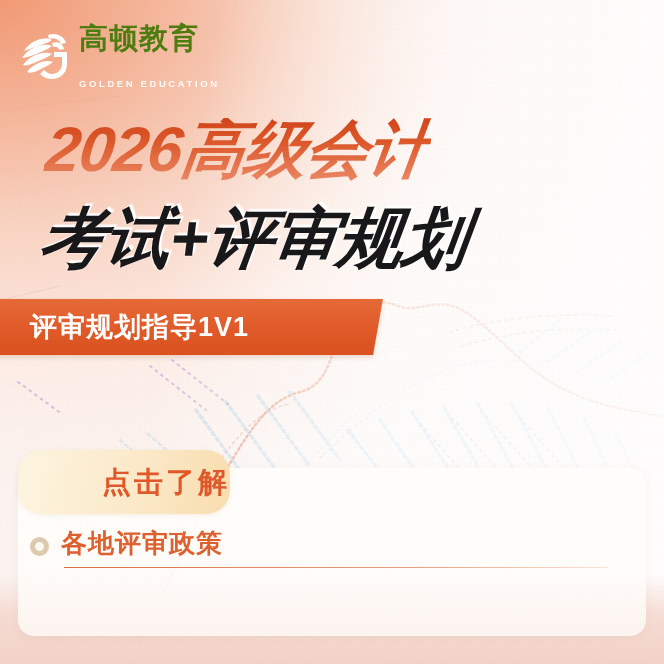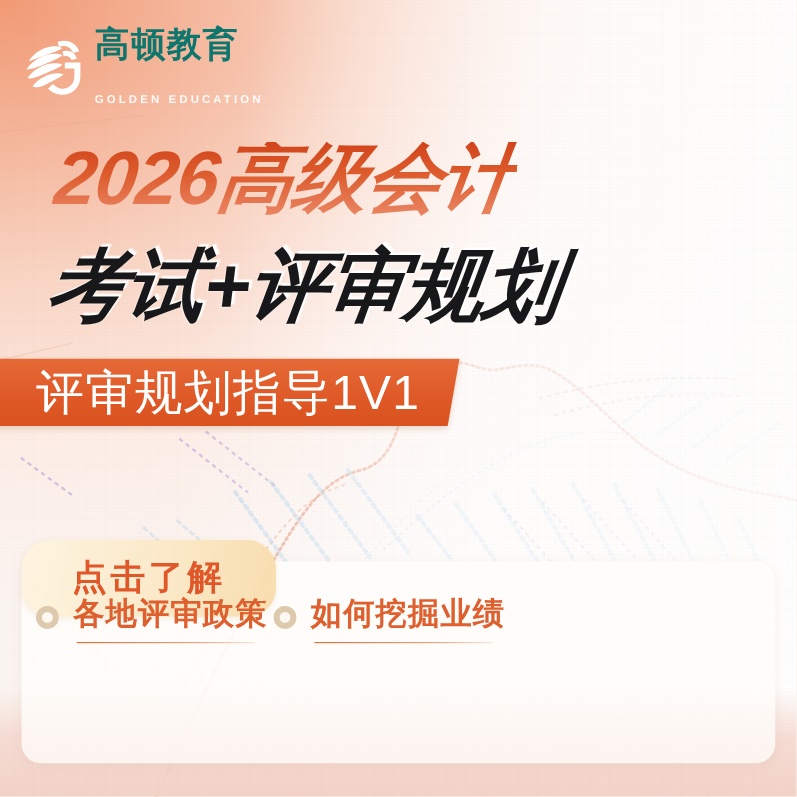--- a/index.html
+++ b/index.html
@@ -61,21 +61,21 @@
     top: 24px;
     display: flex;
     align-items: center;
     gap: 9px;
   }
   .logo-mark { width: 52px; height: 50px; display: block; }
   .logo-text-wrap { display: flex; flex-direction: column; gap: 2px; }
   .logo-cn {
     font-size: 29px;
     font-weight: 700;
-    color: #0f766e;
+    color: #4d7c0f;
     letter-spacing: 1px;
     line-height: 1;
     white-space: nowrap;
   }
   .logo-en {
     font-size: 9.5px;
     font-weight: 600;
     color: rgba(255,255,255,0.92);
     letter-spacing: 2.6px;
     line-height: 1;
@@ -135,22 +135,22 @@
     box-shadow: 0 2px 5px rgba(170,80,40,0.22);
   }
   .ribbon-label {
     position: absolute;
     left: 30px;
     top: 303px;
     width: 360px;
     height: 48px;
     display: flex;
     align-items: center;
-    font-size: 40px;
-    font-weight: 400;
+    font-size: 27px;
+    font-weight: 700;
     color: #ffffff;
     letter-spacing: 1px;
     white-space: nowrap;
   }
 
   
   .card {
     position: absolute;
     left: 18px;
     top: 468px;
@@ -164,41 +164,41 @@
   .cta-pill {
     position: absolute;
     left: 18px;
     top: 450px;
     width: 212px;
     height: 64px;
     border-radius: 24px;
     background: linear-gradient(100deg, #fdf4e0 0%, #fbe9c9 55%, #f8ddae 100%);
     display: flex;
     align-items: center;
-    justify-content: center;
+    justify-content: flex-end;
     box-shadow: 0 1px 4px rgba(200,160,110,0.16);
   }
   .cta-pill-label {
     font-size: 29px;
     font-weight: 800;
     color: #e0582a;
     letter-spacing: 3px;
     line-height: 1;
     white-space: nowrap;
   }
 
   
   .features {
     position: absolute;
     left: 18px;
-    top: 480px;
+    top: 512px;
     width: 628px;
     height: 128px;
     display: grid;
-    grid-template-columns: 1fr 1fr 1fr;
+    grid-template-columns: 1fr;
     grid-template-rows: 1fr 1fr;
     padding: 6px 22px 10px 12px;
     box-sizing: border-box;
   }
   .feature {
     display: flex;
     align-items: center;
     gap: 12px;
     position: relative;
   }
@@ -346,19 +346,15 @@
 
   <div class="cta-pill">
     <span class="cta-pill-label">点击了解</span>
   </div>
 
   <div class="features">
     <div class="feature">
       <span class="bullet"></span>
       <span class="feature-label">各地评审政策</span>
     </div>
-    <div class="feature">
-      <span class="bullet"></span>
-      <span class="feature-label">如何挖掘业绩</span>
-    </div>
   </div>
 
 </div>
 
 </body></html>

